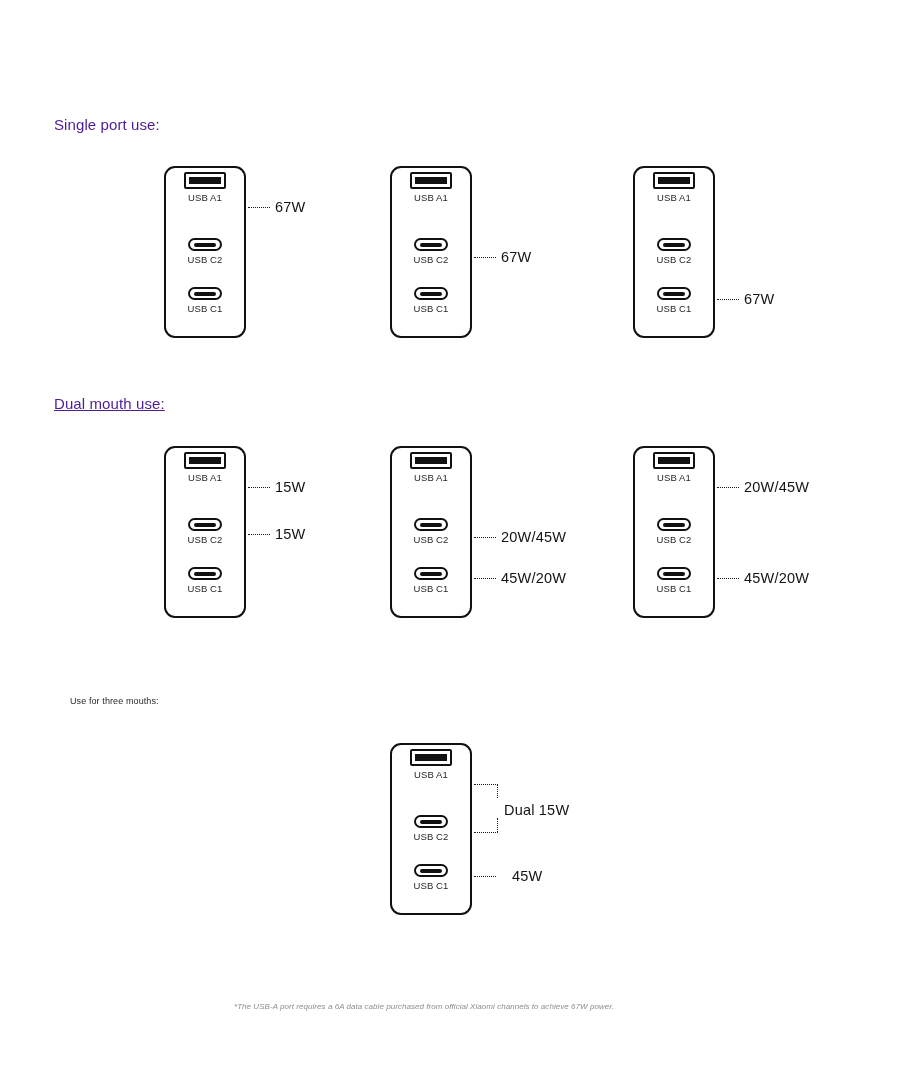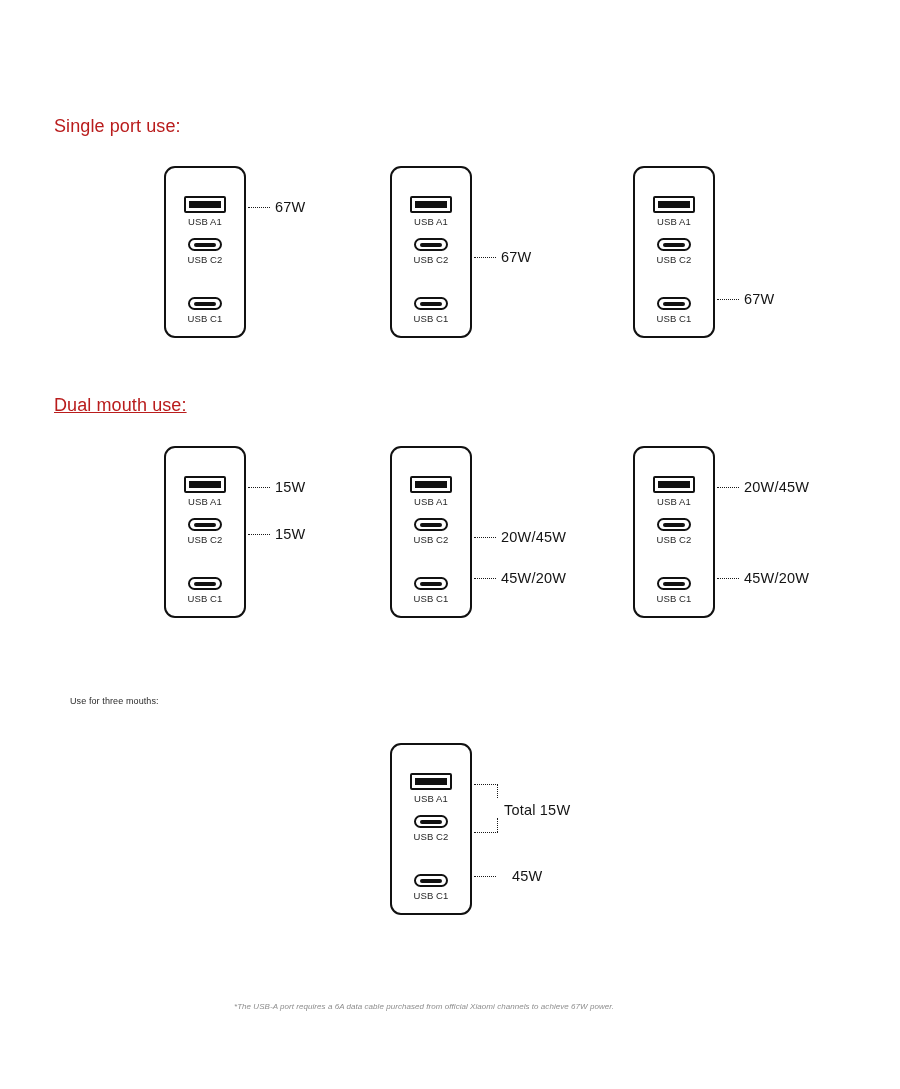--- a/index.html
+++ b/index.html
@@ -14,23 +14,23 @@
     font-family: "Liberation Sans", sans-serif;
     color: #1b1b1b;
     overflow: hidden;
   }
 
   .page { position: absolute; inset: 0; }
 
   
   .section-heading {
     position: absolute;
-    font-size: 18px;
+    font-size: 15px;
     line-height: 1;
-    color: #b91c1c;
+    color: #4c1d95;
     letter-spacing: .1px;
     white-space: nowrap;
   }
   .section-heading.small {
     font-size: 9px;
     color: #2b2b2b;
   }
 
   
   .charger {
@@ -44,23 +44,23 @@
   }
 
   .port-group {
     position: absolute;
     left: 0;
     width: 100%;
     display: flex;
     flex-direction: column;
     align-items: center;
   }
-  .port-group.pg-a1 { top: 28px; }
+  .port-group.pg-a1 { top: 4px; }
   .port-group.pg-c2 { top: 70px; }
-  .port-group.pg-c1 { top: 129px; }
+  .port-group.pg-c1 { top: 119px; }
 
   
   .usb-a {
     width: 42px;
     height: 17px;
     border: 2px solid #111111;
     border-radius: 2px;
     box-sizing: border-box;
     display: flex;
     align-items: center;
@@ -305,20 +305,20 @@
           <span class="slot"></span>
         </div>
       <div class="port-label">USB C1</div>
     </div>
   </div>
 
   <div class="leader" style="left:474px; top:784px; width:24px;"></div>
   <div class="leader-v" style="left:497px; top:784px; height:14px;"></div>
   <div class="leader" style="left:474px; top:832px; width:24px;"></div>
   <div class="leader-v" style="left:497px; top:818px; height:14px;"></div>
-  <div class="watt" style="left:504px; top:803px;">Total 15W</div>
+  <div class="watt" style="left:504px; top:803px;">Dual 15W</div>
 
   <div class="leader" style="left:474px; top:876px; width:22px;"></div>
   <div class="watt" style="left:512px; top:869px;">45W</div>
 
   <div class="footnote" style="left:234px; top:1002px;font-style:italic;">*The USB-A port requires a 6A data cable purchased from official Xiaomi channels to achieve 67W power.</div>
 
 </div>
 
 </body></html>

